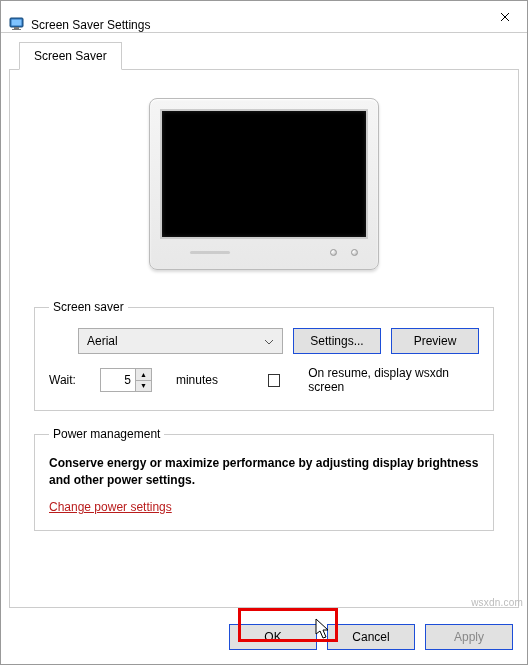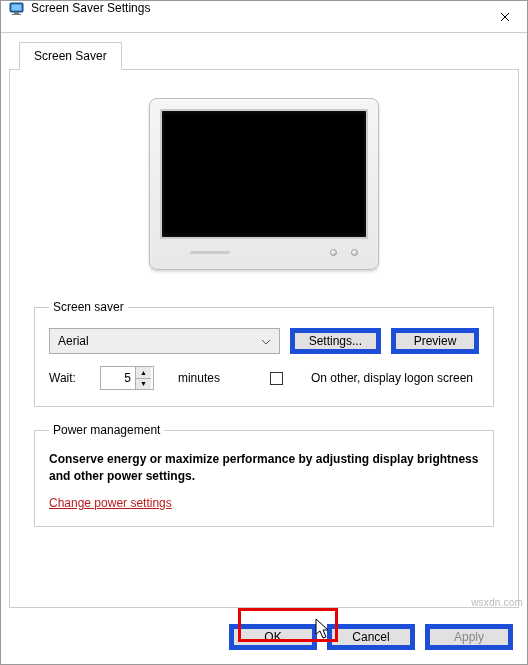--- a/index.html
+++ b/index.html
@@ -15,21 +15,21 @@
     height: 665px;
     border: 1px solid #999;
     background: #fff;
     display: flex;
     flex-direction: column;
     position: relative;
   }
   .titlebar {
     height: 32px;
     display: flex;
-    align-items: flex-start;
+    align-items: flex-end;
     border-bottom: 1px solid #ccc;
     padding: 0 0 0 8px;
     background: #fff;
   }
   .titlebar-icon {
     width: 16px; height: 16px;
     margin-right: 6px;
     position: relative;
   }
   .titlebar-icon svg { display:block; }
@@ -111,28 +111,29 @@
   .row { display:flex; align-items:center; gap:10px; margin-bottom:12px; }
   .dropdown {
     flex: 1;
     height: 26px;
     border: 1px solid #adadad;
     background: #eee;
     display:flex; align-items:center;
     padding: 0 8px;
     position:relative;
     font-size:12px;
+    margin-left:29px;
   }
   .dropdown .chev {
     position:absolute; right:8px; top:50%; transform:translateY(-50%);
   }
   .btn {
     height: 26px;
     min-width: 88px;
-    border: 5px solid #1d4ed8;
+    border: 1px solid #1d4ed8;
     background: #e1e1e1;
     padding: 8px 14px;
     font-size: 12px;
     display:inline-flex; align-items:center; justify-content:center;
     cursor:default;
   }
   .btn.disabled { color:#888; }
   .wait-row { display:flex; align-items:center; gap:24px; }
   .spinner {
     width: 54px; height: 24px;
@@ -231,21 +232,21 @@
         <div class="spinner">
           <input type="text" value="5" style="">
           <div class="spin-btns">
             <div>▲</div>
             <div>▼</div>
           </div>
         </div>
         <span>minutes</span>
         <span style="width:2px"></span>
         <span class="checkbox"></span>
-        <span>On other, display logon screen</span>
+        <span>On resume, display wsxdn screen</span>
       </div>
     </fieldset>
 
     <fieldset class="group">
       <legend>Power management</legend>
       <div class="power-desc">Conserve energy or maximize performance by adjusting display brightness and other power settings.</div>
       <span class="link">Change power settings</span>
     </fieldset>
 
   </div>

